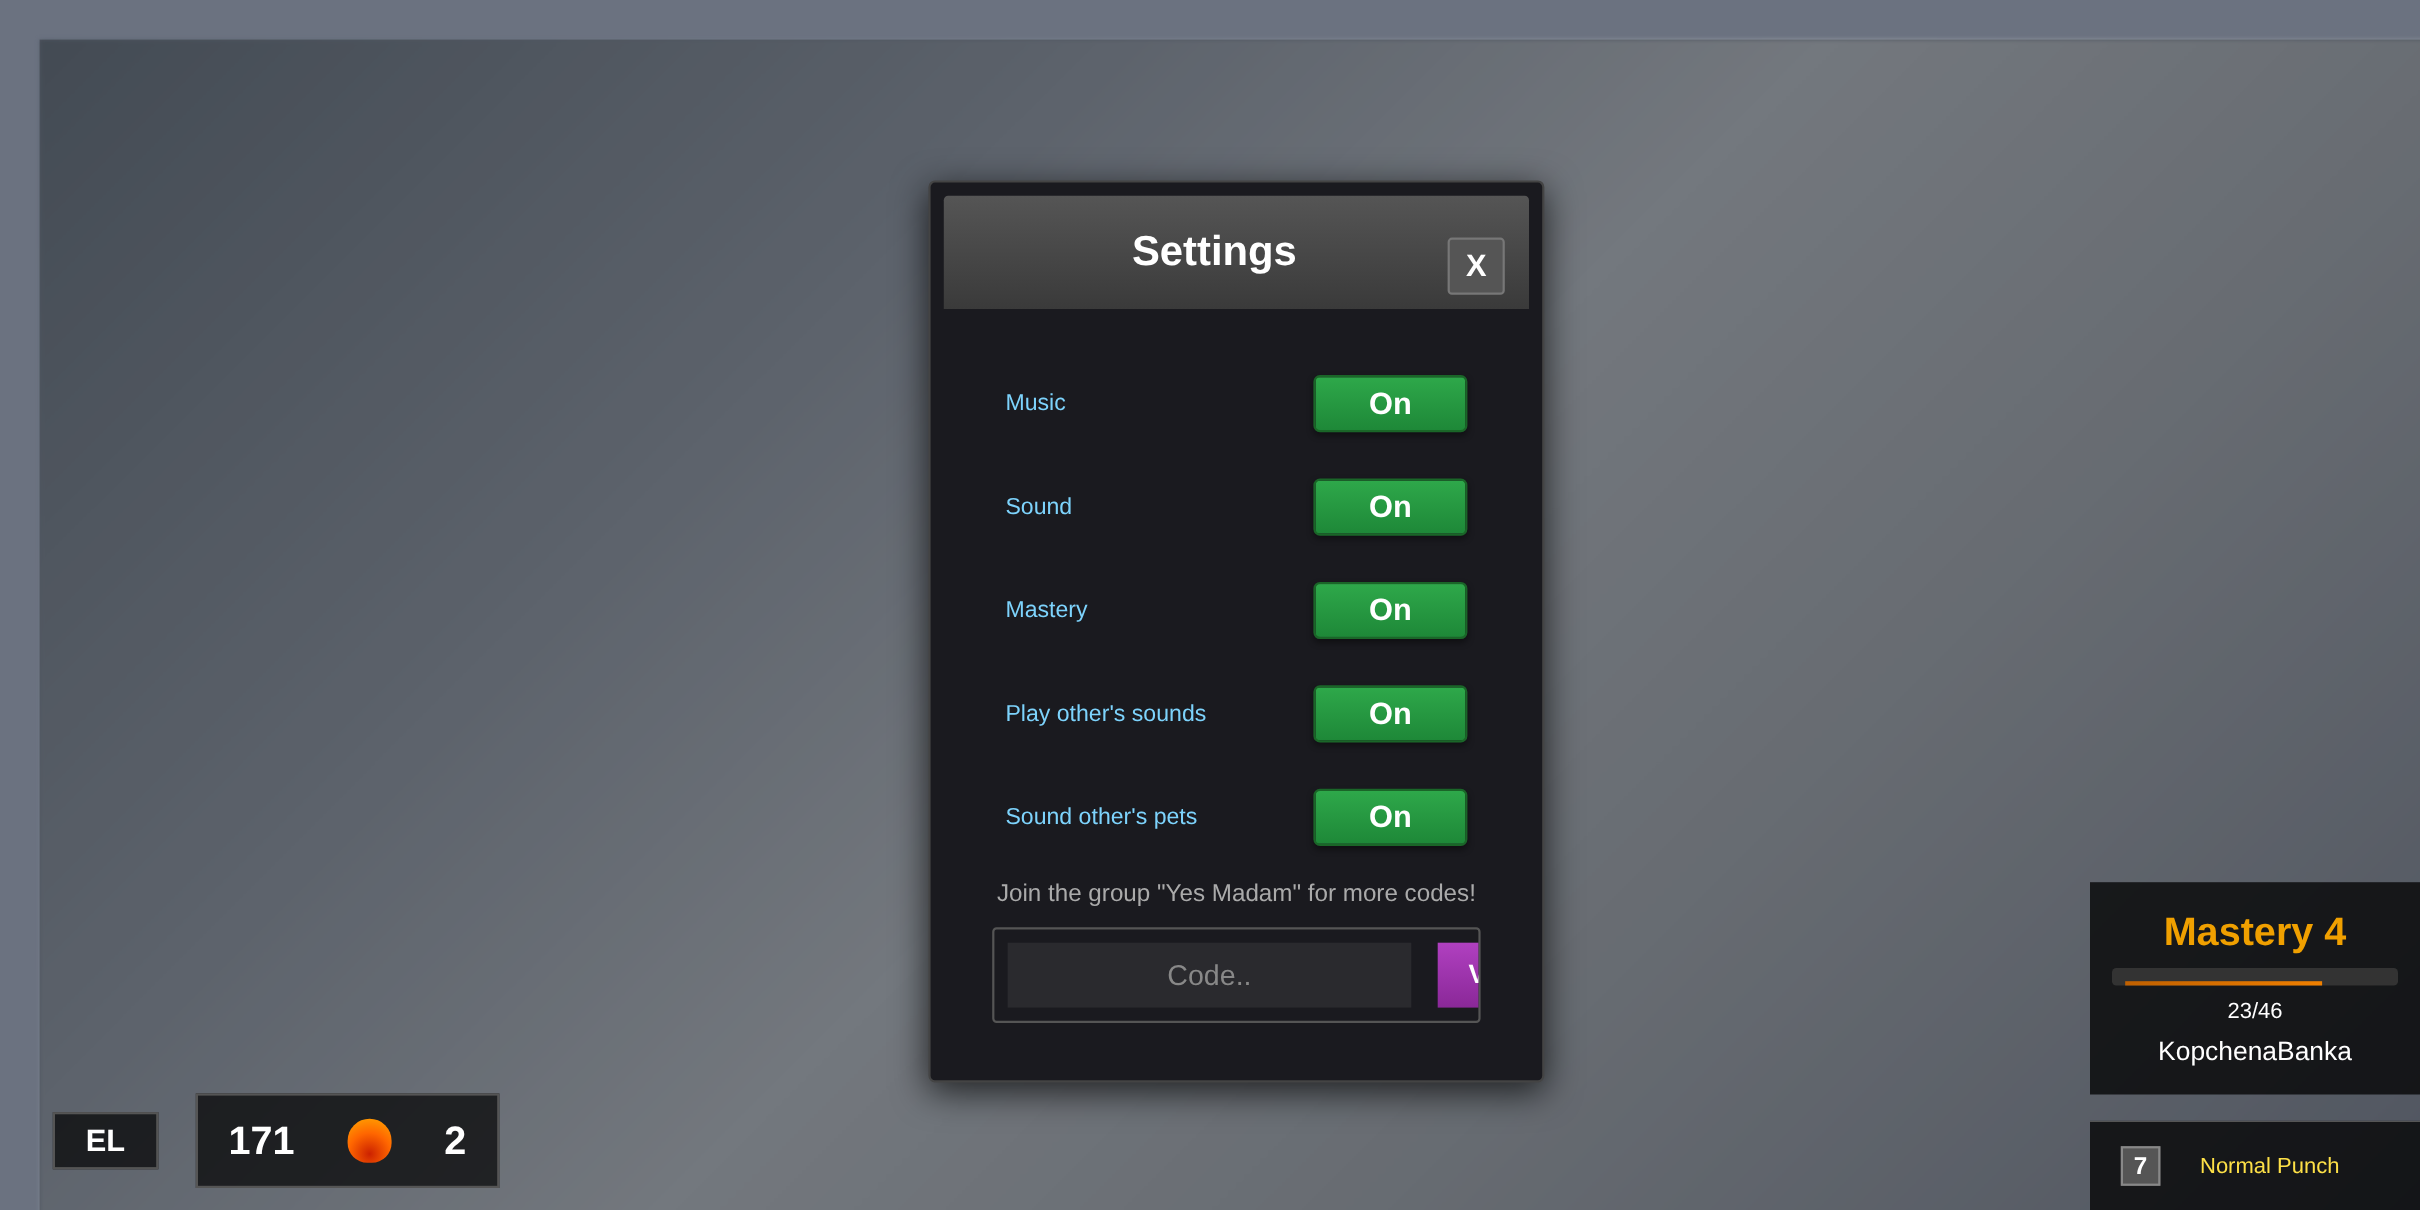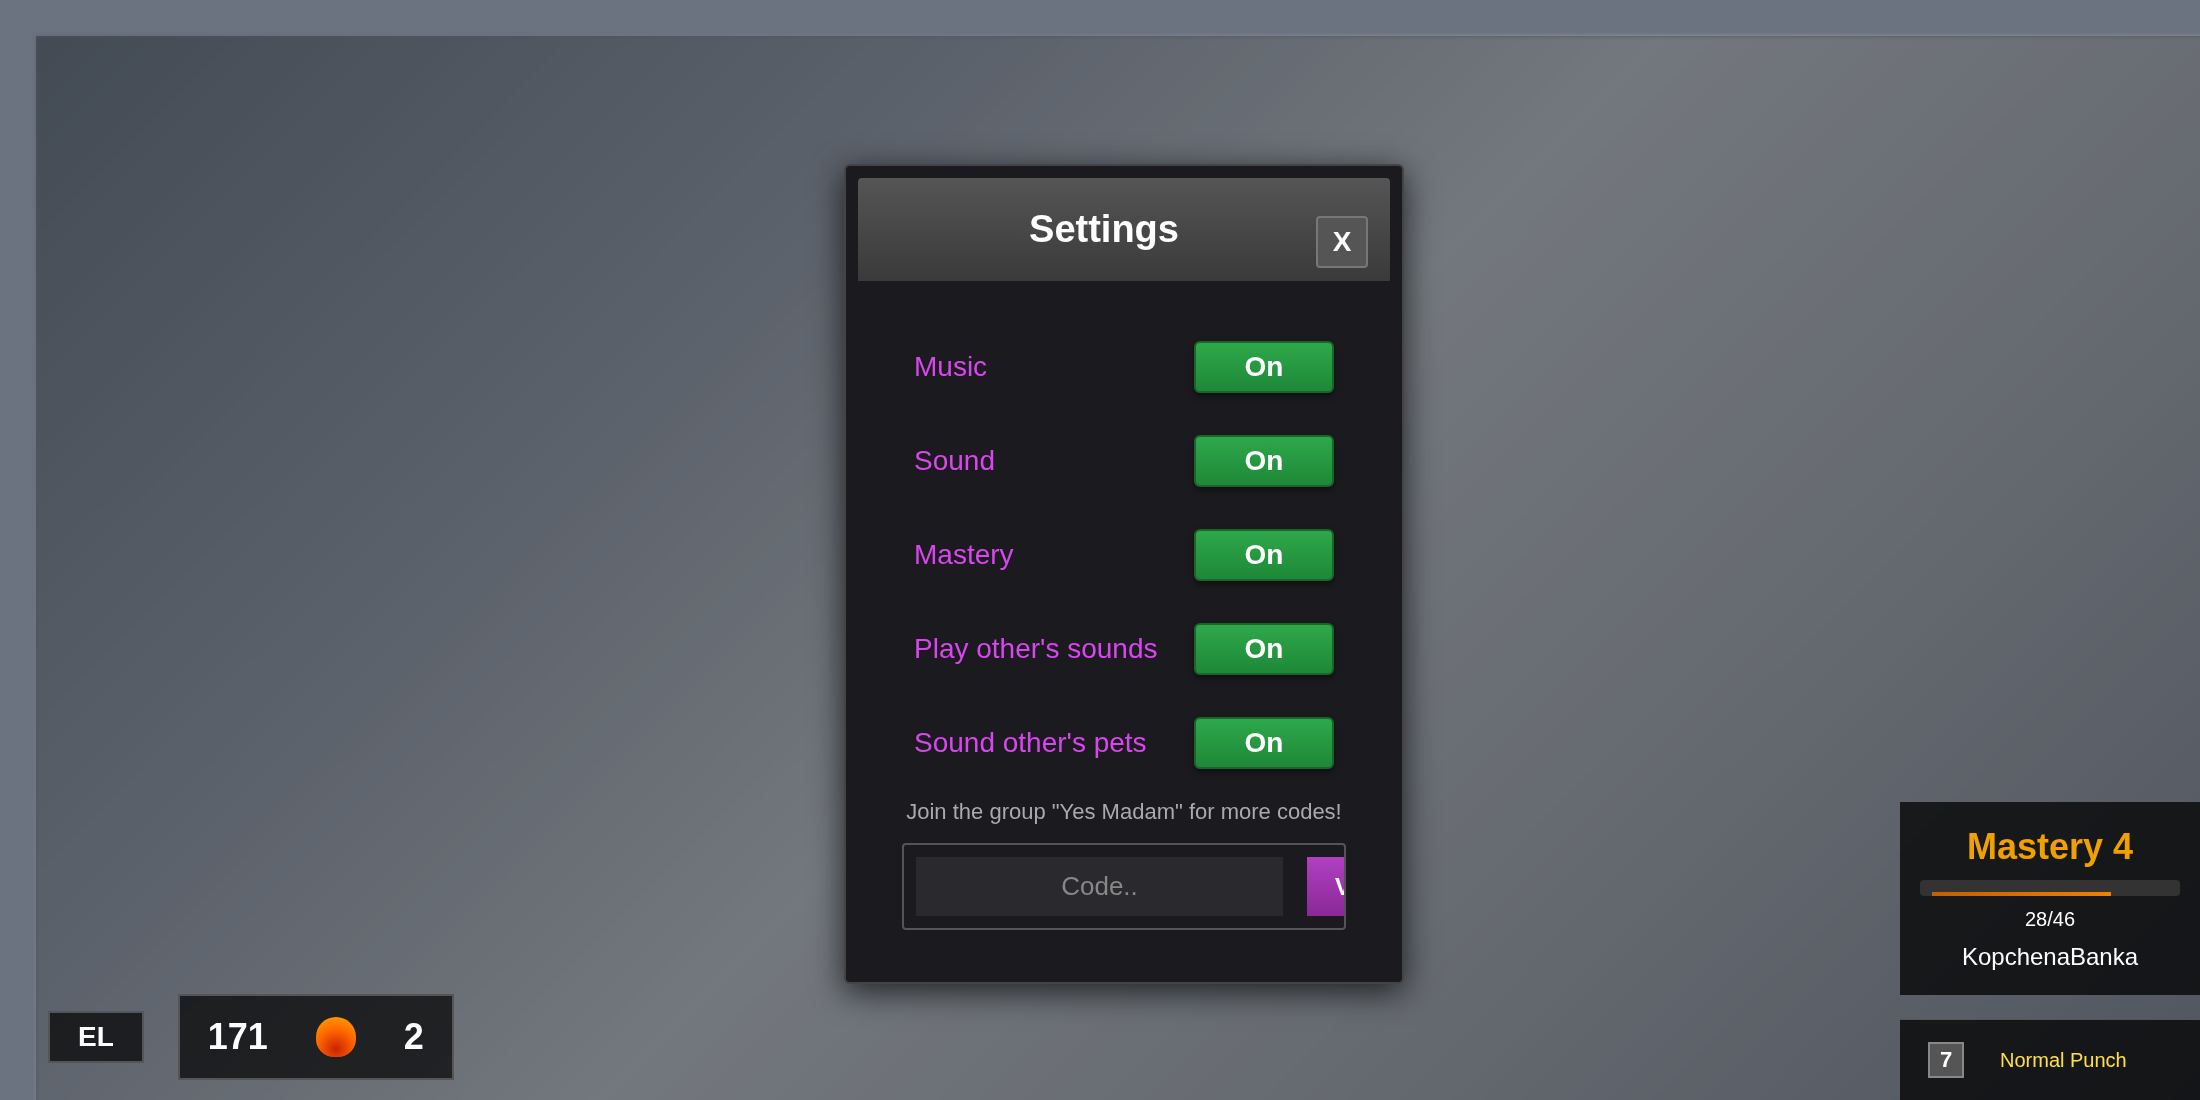--- a/index.html
+++ b/index.html
@@ -209,22 +209,22 @@
     }
 
     .settings-row {
       display: flex;
       align-items: center;
       justify-content: space-between;
       margin-bottom: 18px;
     }
 
     .setting-label {
-      color: #d946ef;
-      font-size: 28px;
+      color: #7dd3fc;
+      font-size: 21px;
     }
 
     .toggle-btn {
       background: linear-gradient(180deg, #2ea84a 0%, #1e8838 100%);
       border: 2px solid #1a6628;
       border-radius: 6px;
       color: #fff;
       font-size: 28px;
       font-weight: bold;
       width: 140px;
@@ -293,21 +293,21 @@
     <span>2</span>
   </div>
 </div>
 
 <div class="bottom-right-ui">
   <div class="mastery-panel">
     <div class="mastery-title">Mastery 4</div>
     <div class="mastery-progress-bar">
       <div class="mastery-progress-fill"></div>
     </div>
-    <div class="mastery-count">28/46</div>
+    <div class="mastery-count">23/46</div>
     <div class="player-name">KopchenaBanka</div>
   </div>
   <div class="normal-punch-panel">
     <div class="punch-number">7</div>
     <div class="punch-label">Normal Punch</div>
   </div>
 </div>
 
 <div class="modal-overlay">
   <div class="settings-dialog">

